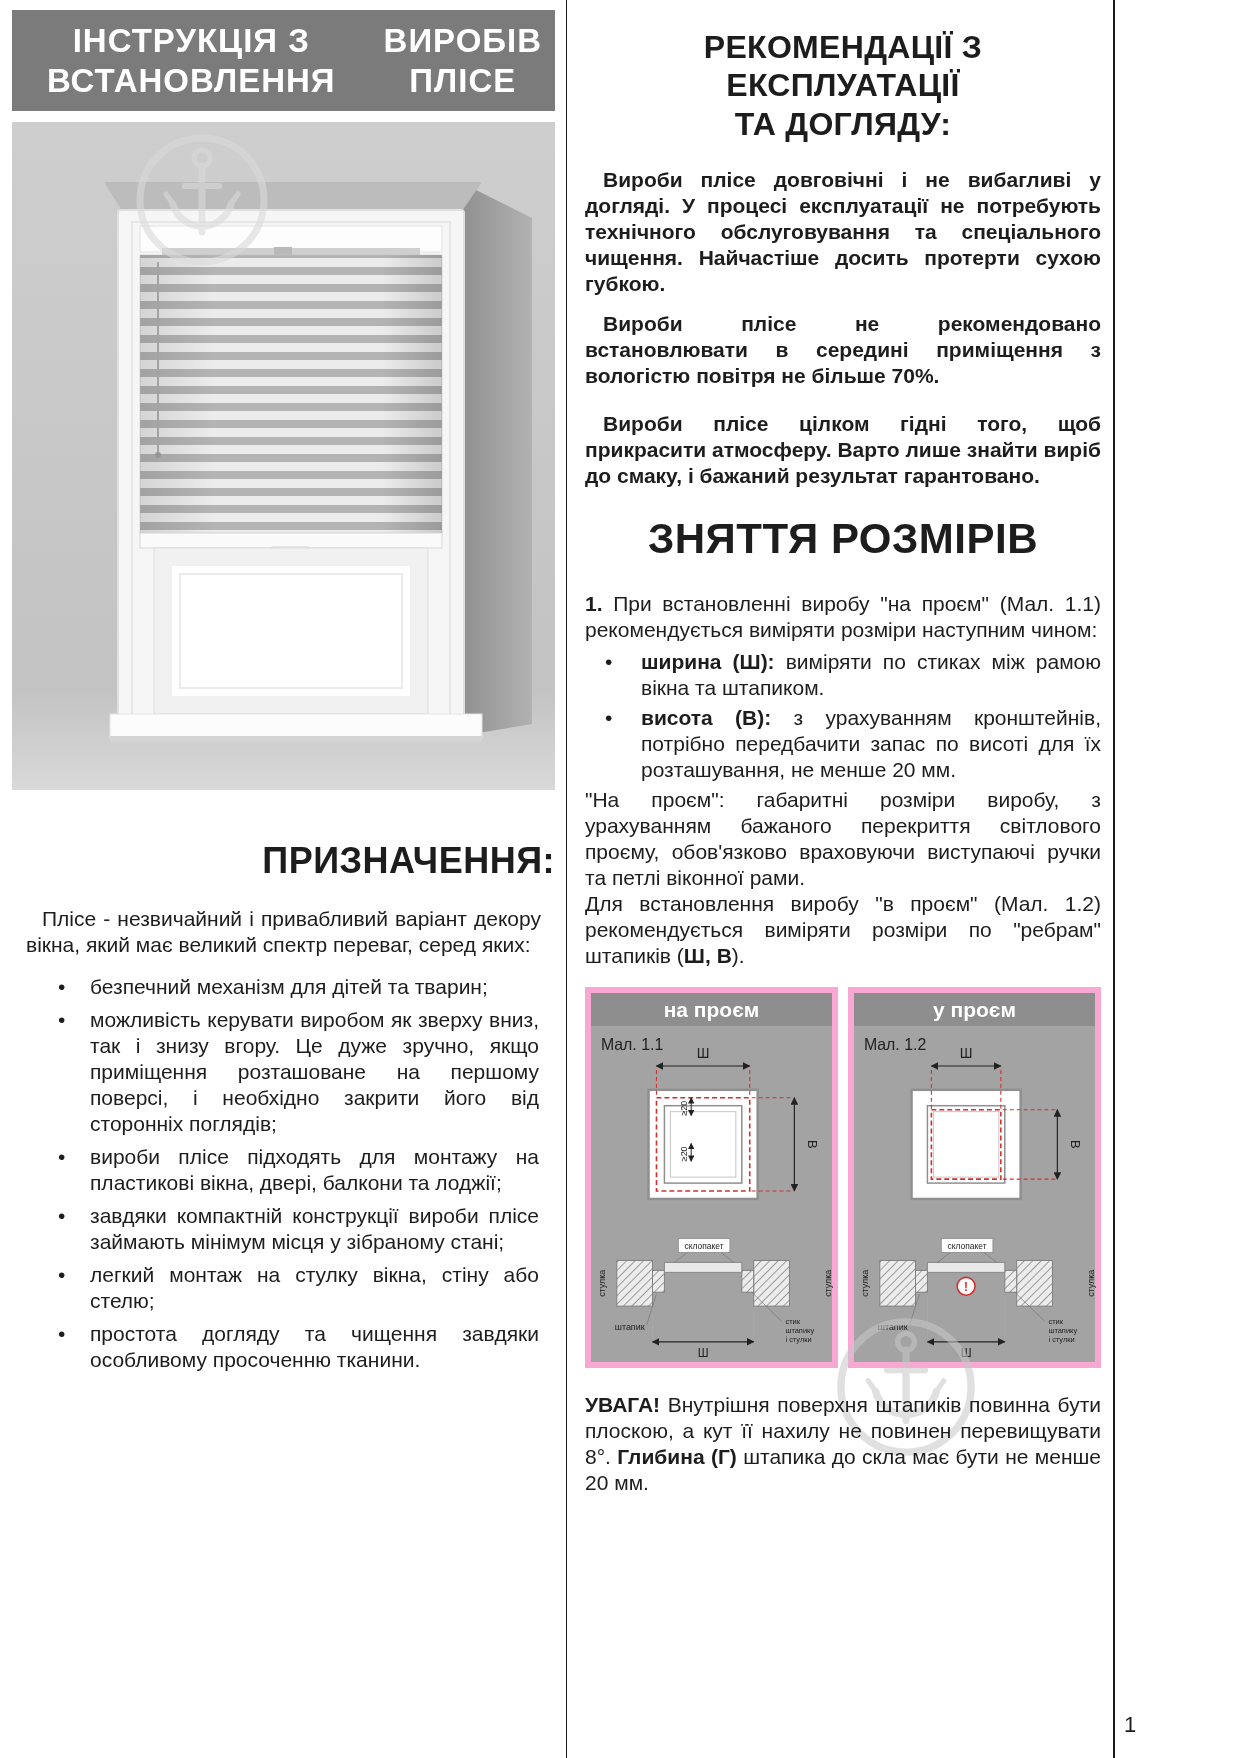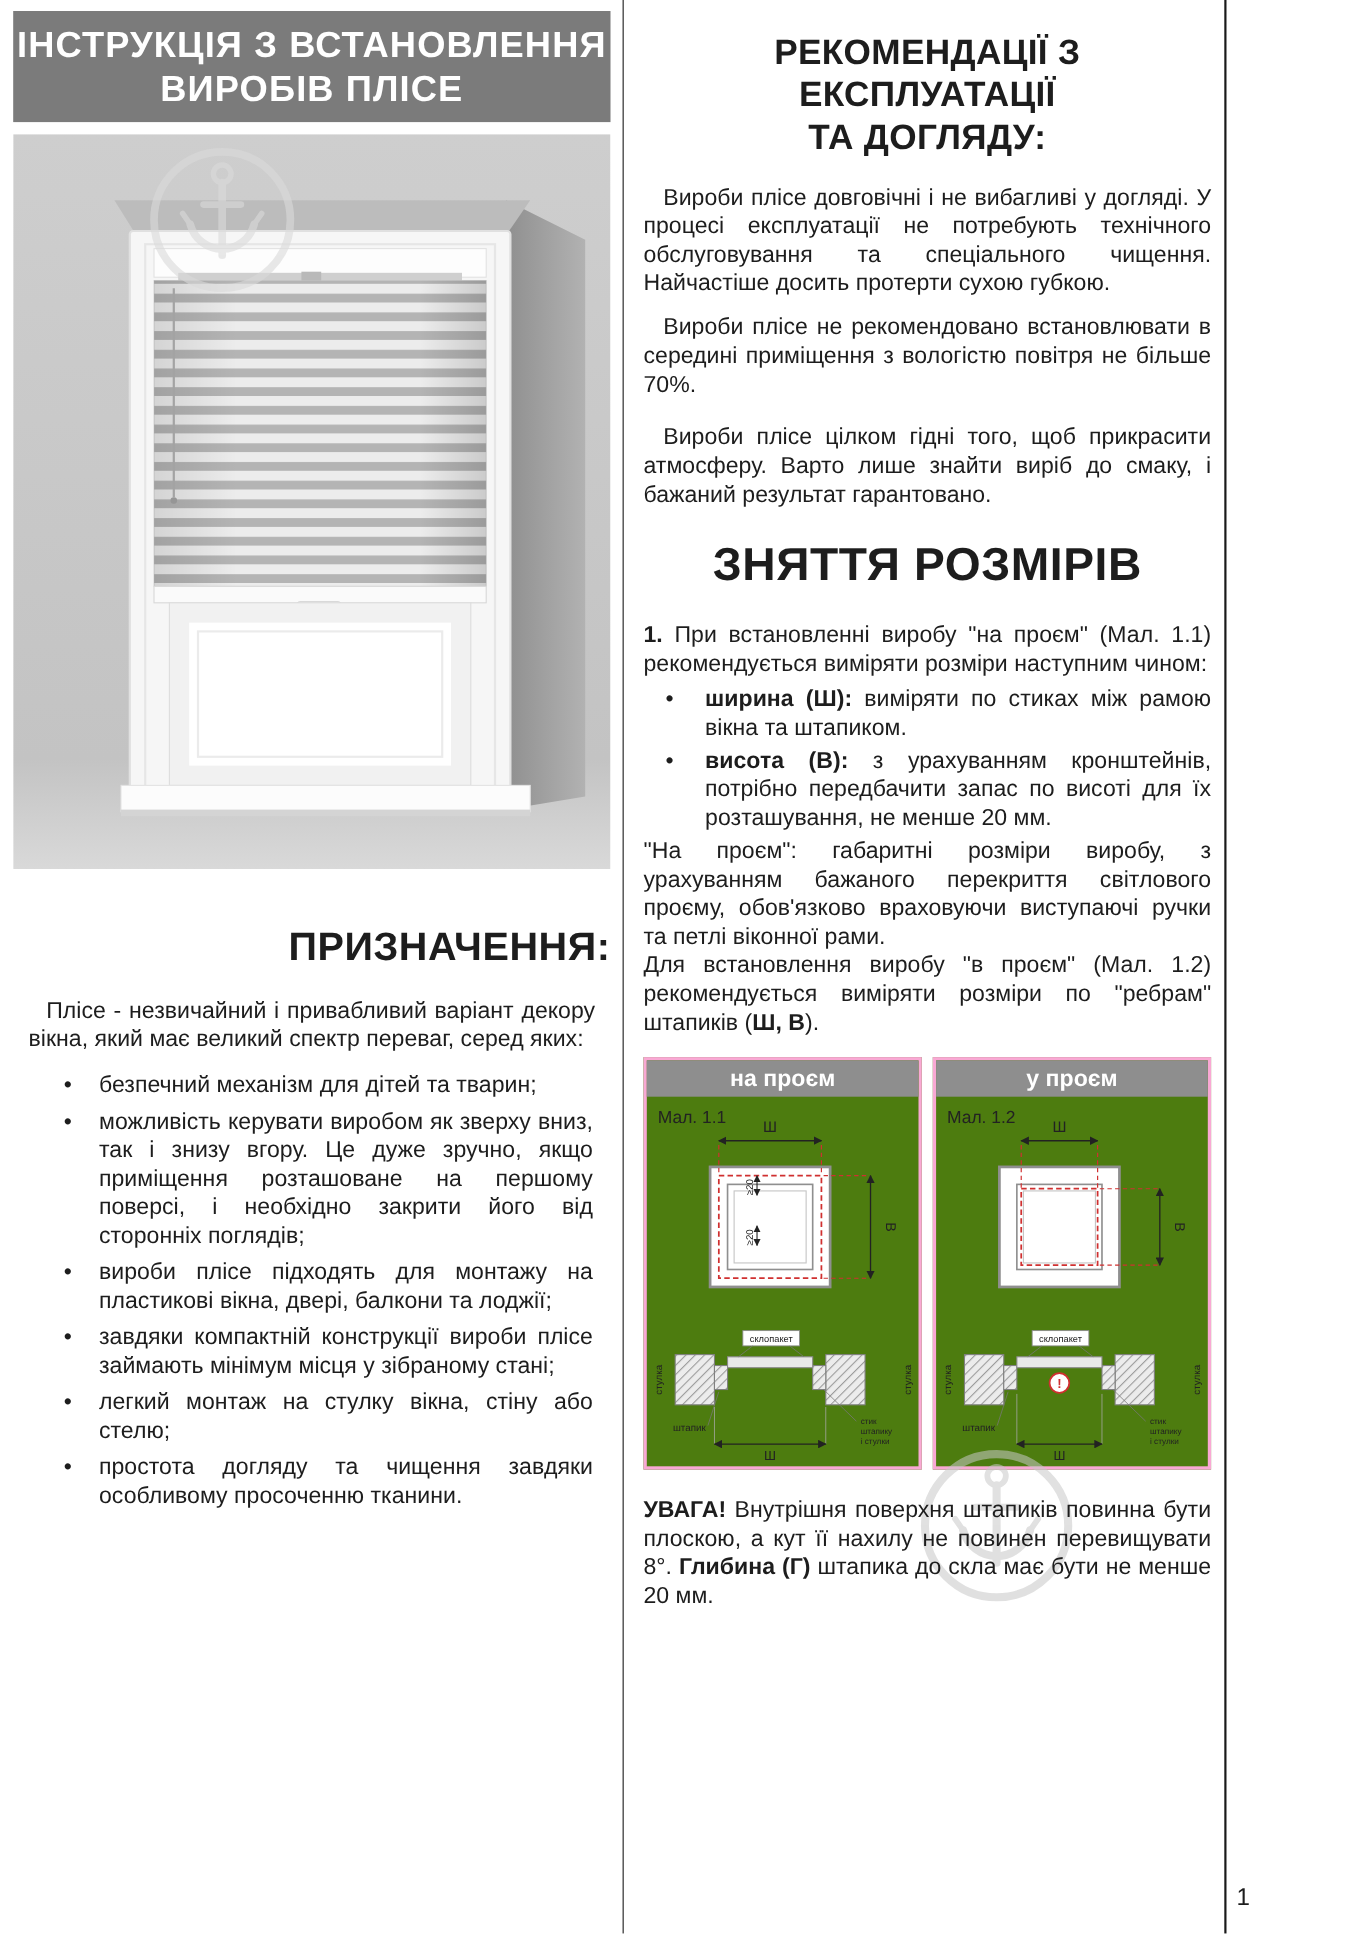--- a/index.html
+++ b/index.html
@@ -6,21 +6,21 @@
   html,body { background:#ffffff; }
   .page {
     position:relative; width:1245px; height:1758px; background:#ffffff;
     font-family:"Liberation Sans", sans-serif; color:#1d1d1d; overflow:hidden;
   }
 
   
   .banner {
     position:absolute; left:12px; top:10px; width:543px; height:101px;
     background:#7b7b7b; color:#ffffff;
-    display:flex; flex-direction:column; justify-content:center; align-items:center;
+    display:flex; flex-direction:row; justify-content:center; align-items:center;
     text-align:center;
   }
   .banner span { display:block; font-size:33px; font-weight:bold; line-height:1.2; letter-spacing:1px; }
 
   .photo { position:absolute; left:12px; top:122px; width:543px; height:668px; }
   .photo svg { display:block; width:543px; height:668px; }
 
   .purpose { position:absolute; left:12px; top:840px; width:543px; }
   .purpose h2 { text-align:right; font-size:36px; font-weight:bold; letter-spacing:0.5px; margin-bottom:24px; }
   .purpose .intro { font-size:21px; line-height:26px; text-align:justify; padding:0 14px; text-indent:16px; }
@@ -31,32 +31,32 @@
   
   .divider { position:absolute; left:566px; top:0; width:1px; height:1758px; background:#1a1a1a; }
   .edge    { position:absolute; left:1113px; top:0; width:2px; height:1758px; background:#1a1a1a; }
   .pageno  { position:absolute; left:1124px; top:1712px; font-size:22px; color:#1d1d1d; }
 
   
   .rcol { position:absolute; left:585px; top:28px; width:516px; }
   .rcol h1 { text-align:center; font-size:32px; font-weight:bold; line-height:1.2; letter-spacing:0.3px; }
   .rcol h1 span { display:block; }
   .para { font-size:21px; line-height:26px; text-align:justify; }
-  .ind  { text-indent:18px; }
+  .ind  { text-indent:18px;font-weight:bold; }
   .mt-a { margin-top:24px; }
   .mt-b { margin-top:14px; }
   .mt-c { margin-top:22px; }
   .sect { text-align:center; font-size:42px; font-weight:bold; letter-spacing:0.5px; margin-top:26px; margin-bottom:28px; }
 
   .mlist { list-style:none; margin-top:6px; }
   .mlist li { position:relative; font-size:21px; line-height:26px; text-align:justify; padding:0 0 0 56px; margin-bottom:4px; }
   .mlist li::before { content:"\2022"; position:absolute; left:20px; top:0; }
 
   .diagrams { display:flex; gap:10px; margin-top:18px; }
-  .dbox { width:253px; border:3px solid #f9a8d4; background:#4d7c0f;text-align:right; }
+  .dbox { width:253px; border:6px solid #f9a8d4; background:#a3a3a3;text-align:right; }
   .dhead {
     height:33px; background:#8e8e8e; color:#ffffff; font-weight:bold; font-size:21px;
     display:flex; align-items:center; justify-content:center;
   }
   .dbox svg { display:block; width:251px; height:336px; }
 
   .attention { margin-top:24px; position:relative; z-index:6; }
 
   
   .wm2 { position:absolute; left:822px; top:1303px; width:168px; height:168px; z-index:5; pointer-events:none; }

